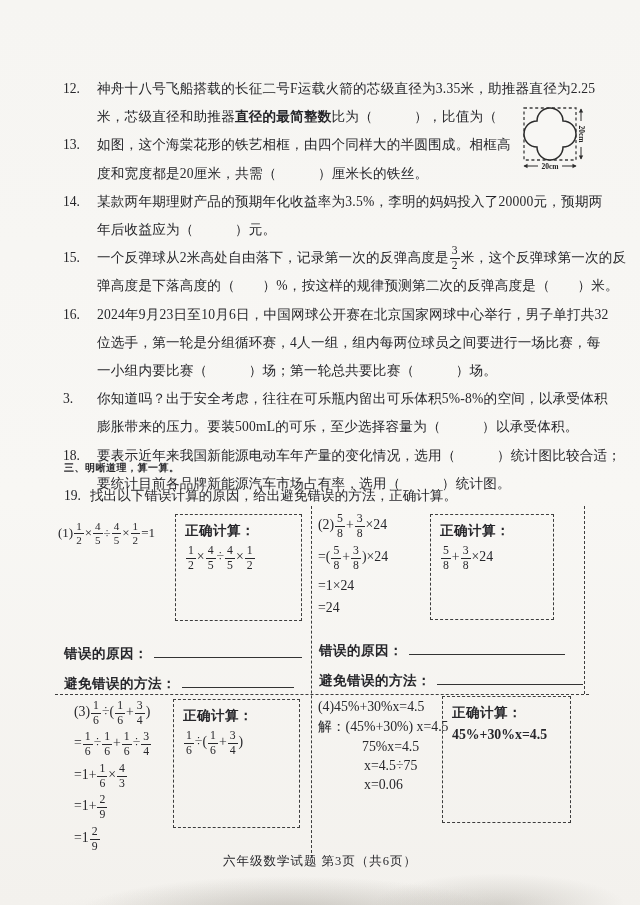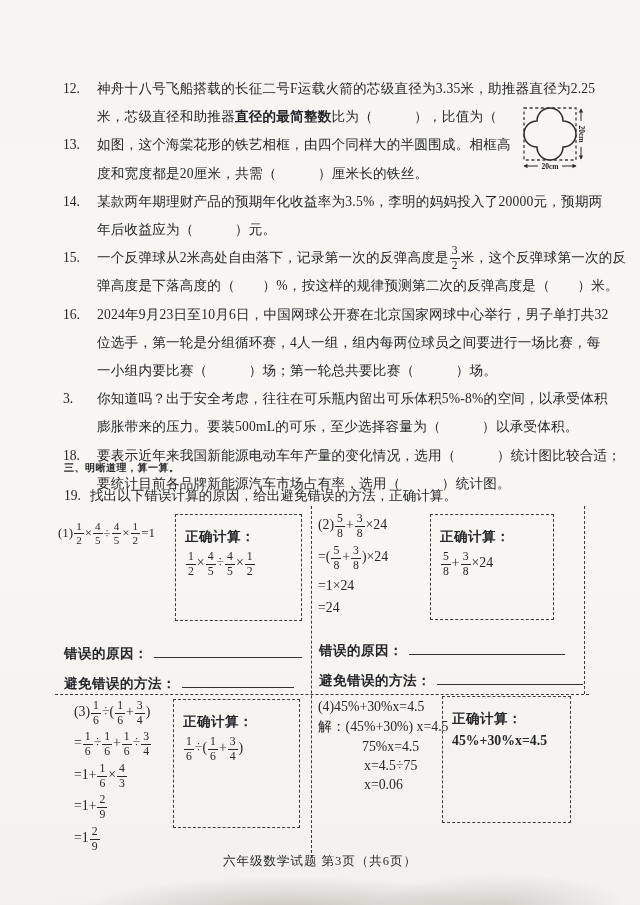--- a/index.html
+++ b/index.html
@@ -33,21 +33,21 @@
   #p2{left:318px;top:513px;}
   #p2 .mline{margin-bottom:6px;}
   #p3{left:74px;top:700px;}
   #p3 .mline{margin-bottom:5px;}
   #p4{left:318px;top:699px;font-size:13.2px;}
   #p4 .mline{margin-bottom:3px;}
   #p4 .mline:nth-child(3){margin-left:44px;}
   #p4 .mline:nth-child(4){margin-left:46px;}
   #p4 .mline:nth-child(5){margin-left:46px;}
   
-  .cbox{position:absolute;border:1.6px dashed #3c3c3c;padding:13px 9px;box-sizing:border-box;background:transparent;}
+  .cbox{position:absolute;border:1.6px dashed #3c3c3c;padding:7px 9px;box-sizing:border-box;background:transparent;}
   .cbox-title{font-weight:700;font-size:13.5px;letter-spacing:.5px;}
   .cbox .mline{margin-top:5px;}
   #box1{left:175px;top:514px;width:127px;height:107px;}
   #box2{left:430px;top:514px;width:124px;height:106px;}
   #box3{left:173px;top:699px;width:127px;height:129px;}
   #box4{left:442px;top:696px;width:129px;height:127px;}
   .vdash{position:absolute;border-left:1.6px dashed #3c3c3c;width:0;}
   #divider-v{left:311px;top:506px;height:352px;}
   #right-border{left:584px;top:506px;height:188px;}
   .hdash{position:absolute;border-top:1.6px dashed #3c3c3c;height:0;}

